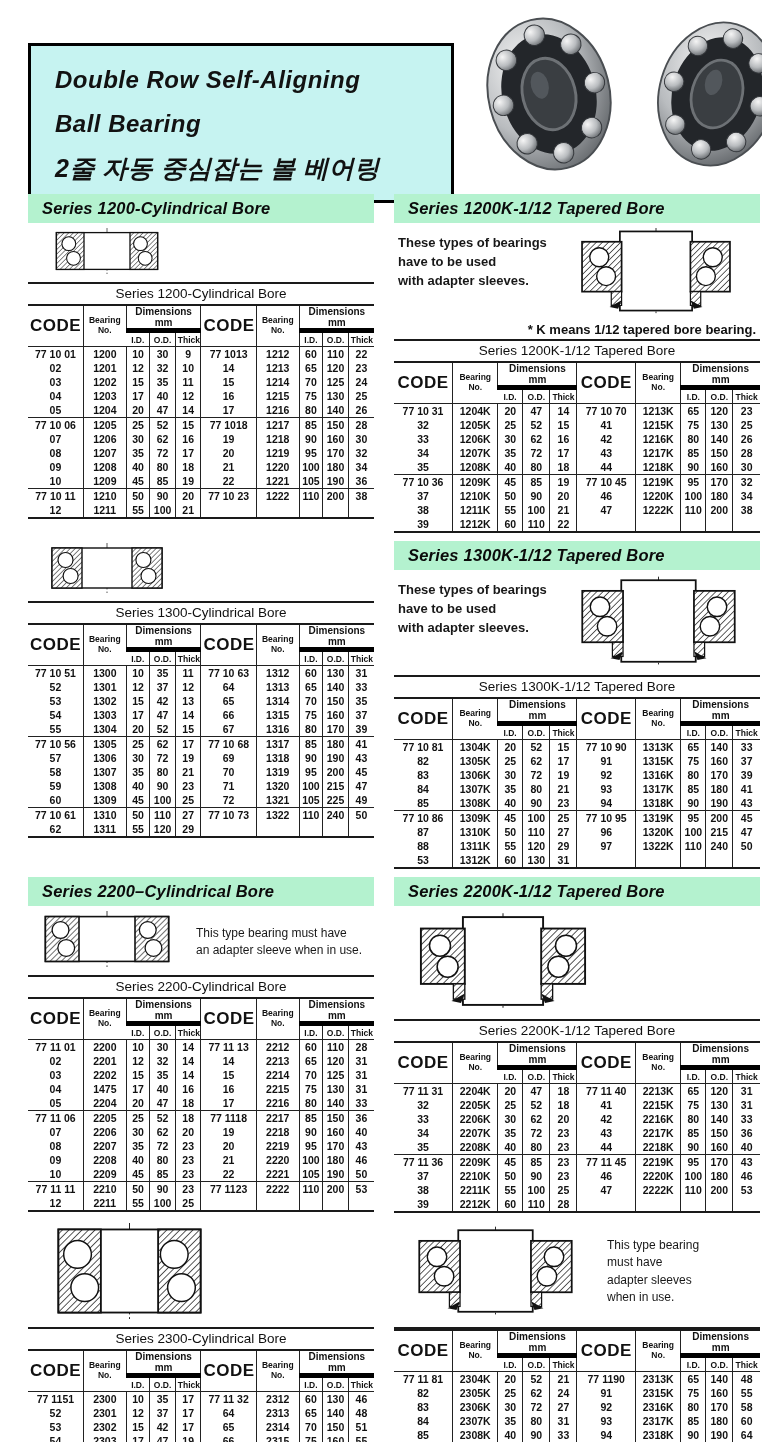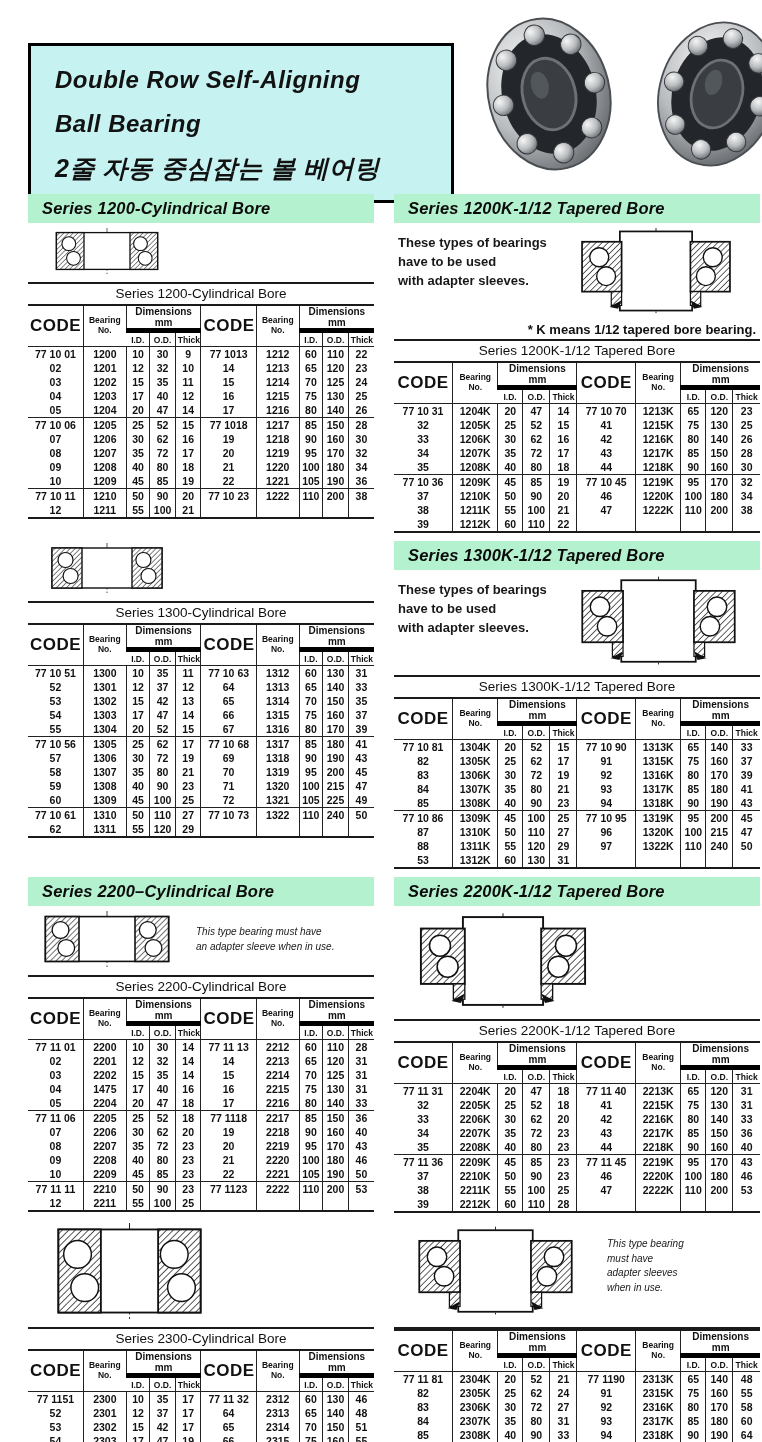--- a/index.html
+++ b/index.html
@@ -21,21 +21,21 @@
   .grid { position:absolute; top:194px; left:28px; width:732px;
     display:grid; grid-template-columns:346px 366px; column-gap:20px; }
   .sec { margin-bottom:8px; }
 
   .banner { background:#b4f2cf; padding:5px 10px 5px 14px; margin-bottom:5px;
     font-weight:bold; font-style:italic; font-size:16.5px; color:#0b0b0b; letter-spacing:0.2px; }
 
   .figrow { display:flex; align-items:flex-start; gap:14px; margin:2px 0 4px 4px; }
   .figrow .diag { flex:0 0 auto; }
   .note { font-size:13px; font-weight:bold; color:#181818; line-height:1.45; padding-top:6px; }
-  .note.plain { font-weight:normal; font-size:10px; padding-top:14px;font-style:italic; }
+  .note.plain { font-weight:normal; font-size:12px; padding-top:14px; }
   .footnote { text-align:right; font-size:13px; font-weight:bold; margin:0 4px 2px 0; }
 
   
   .twrap { border-top:2px solid #1a1a1a; }
   .ttitle { text-align:center; font-size:13.5px; padding:2px 0 3px 0; color:#101010; }
   table.cat { width:100%; border-collapse:collapse; table-layout:fixed;
     border-top:2px solid #1a1a1a; border-bottom:2px solid #1a1a1a; }
   table.cat th, table.cat td { border-left:1px solid #222; padding:0 2px; }
   table.cat tr > *:first-child { border-left:none; }
   table.cat thead { border-bottom:1.5px solid #222; }

